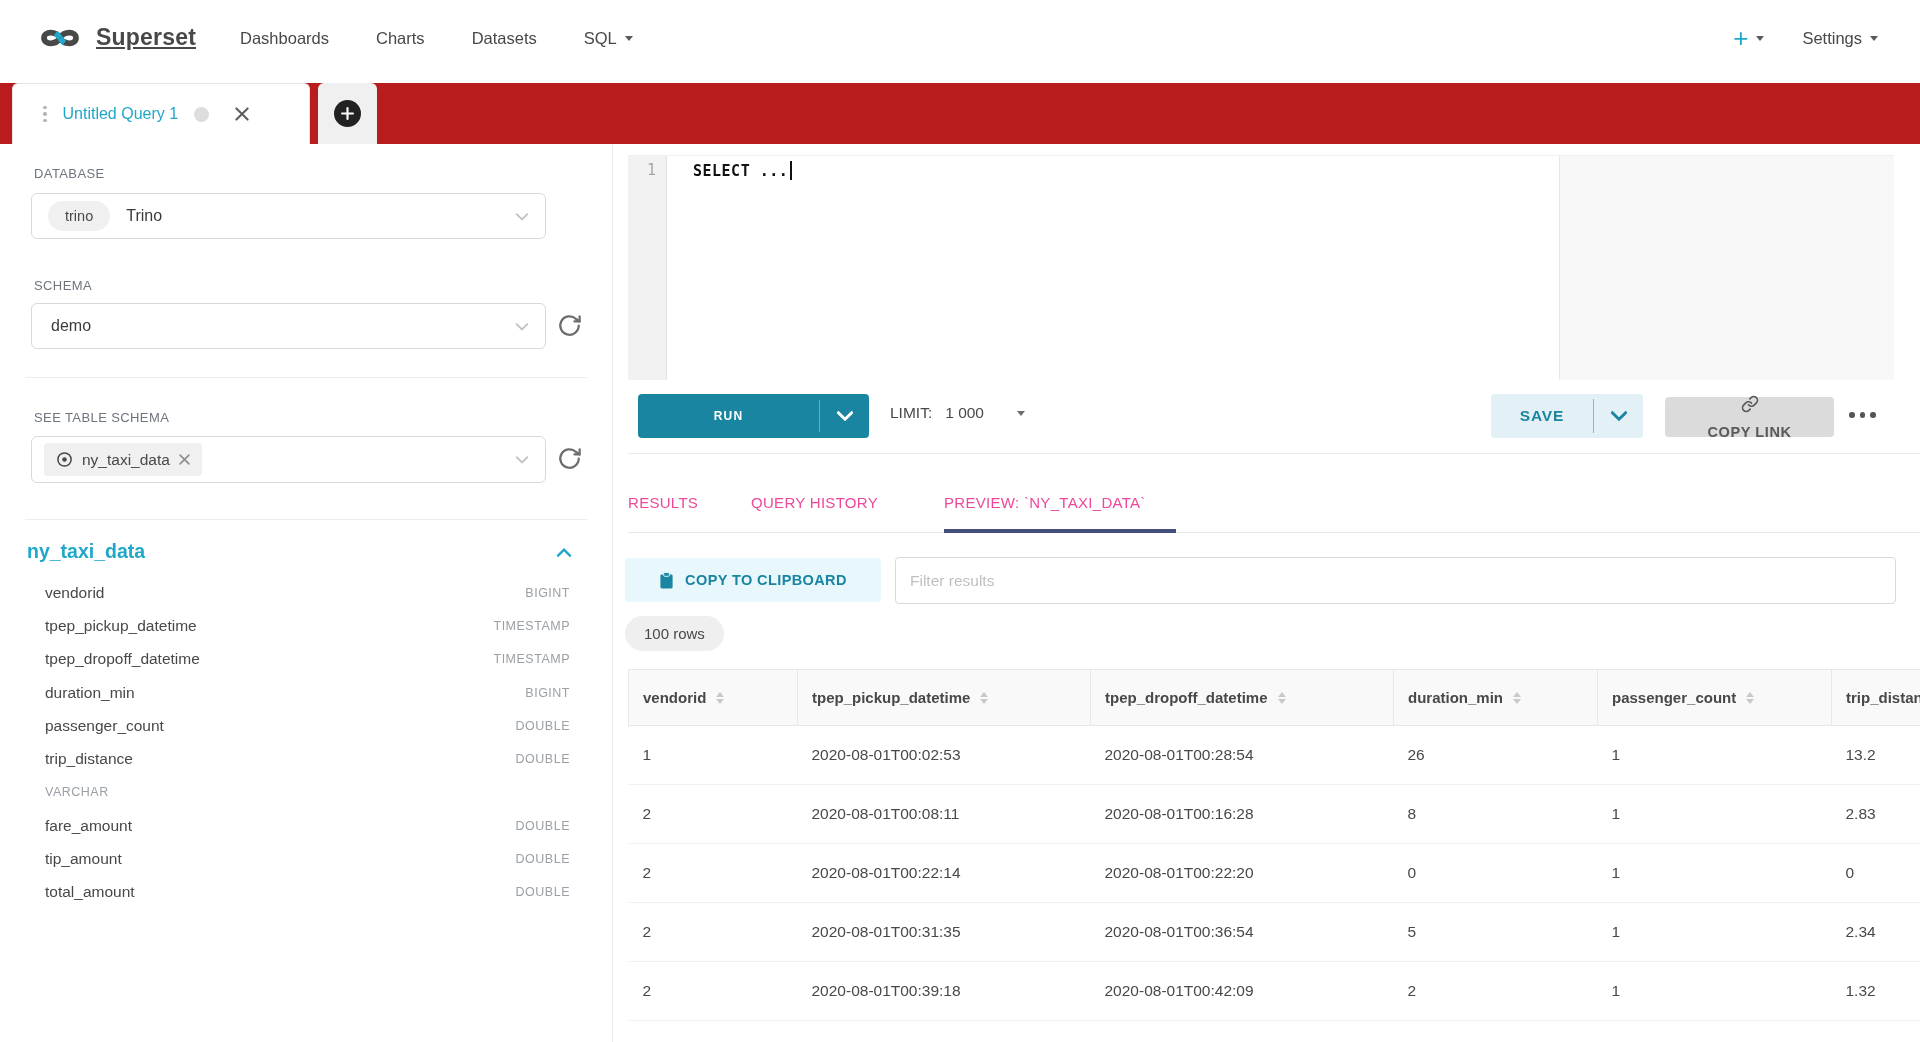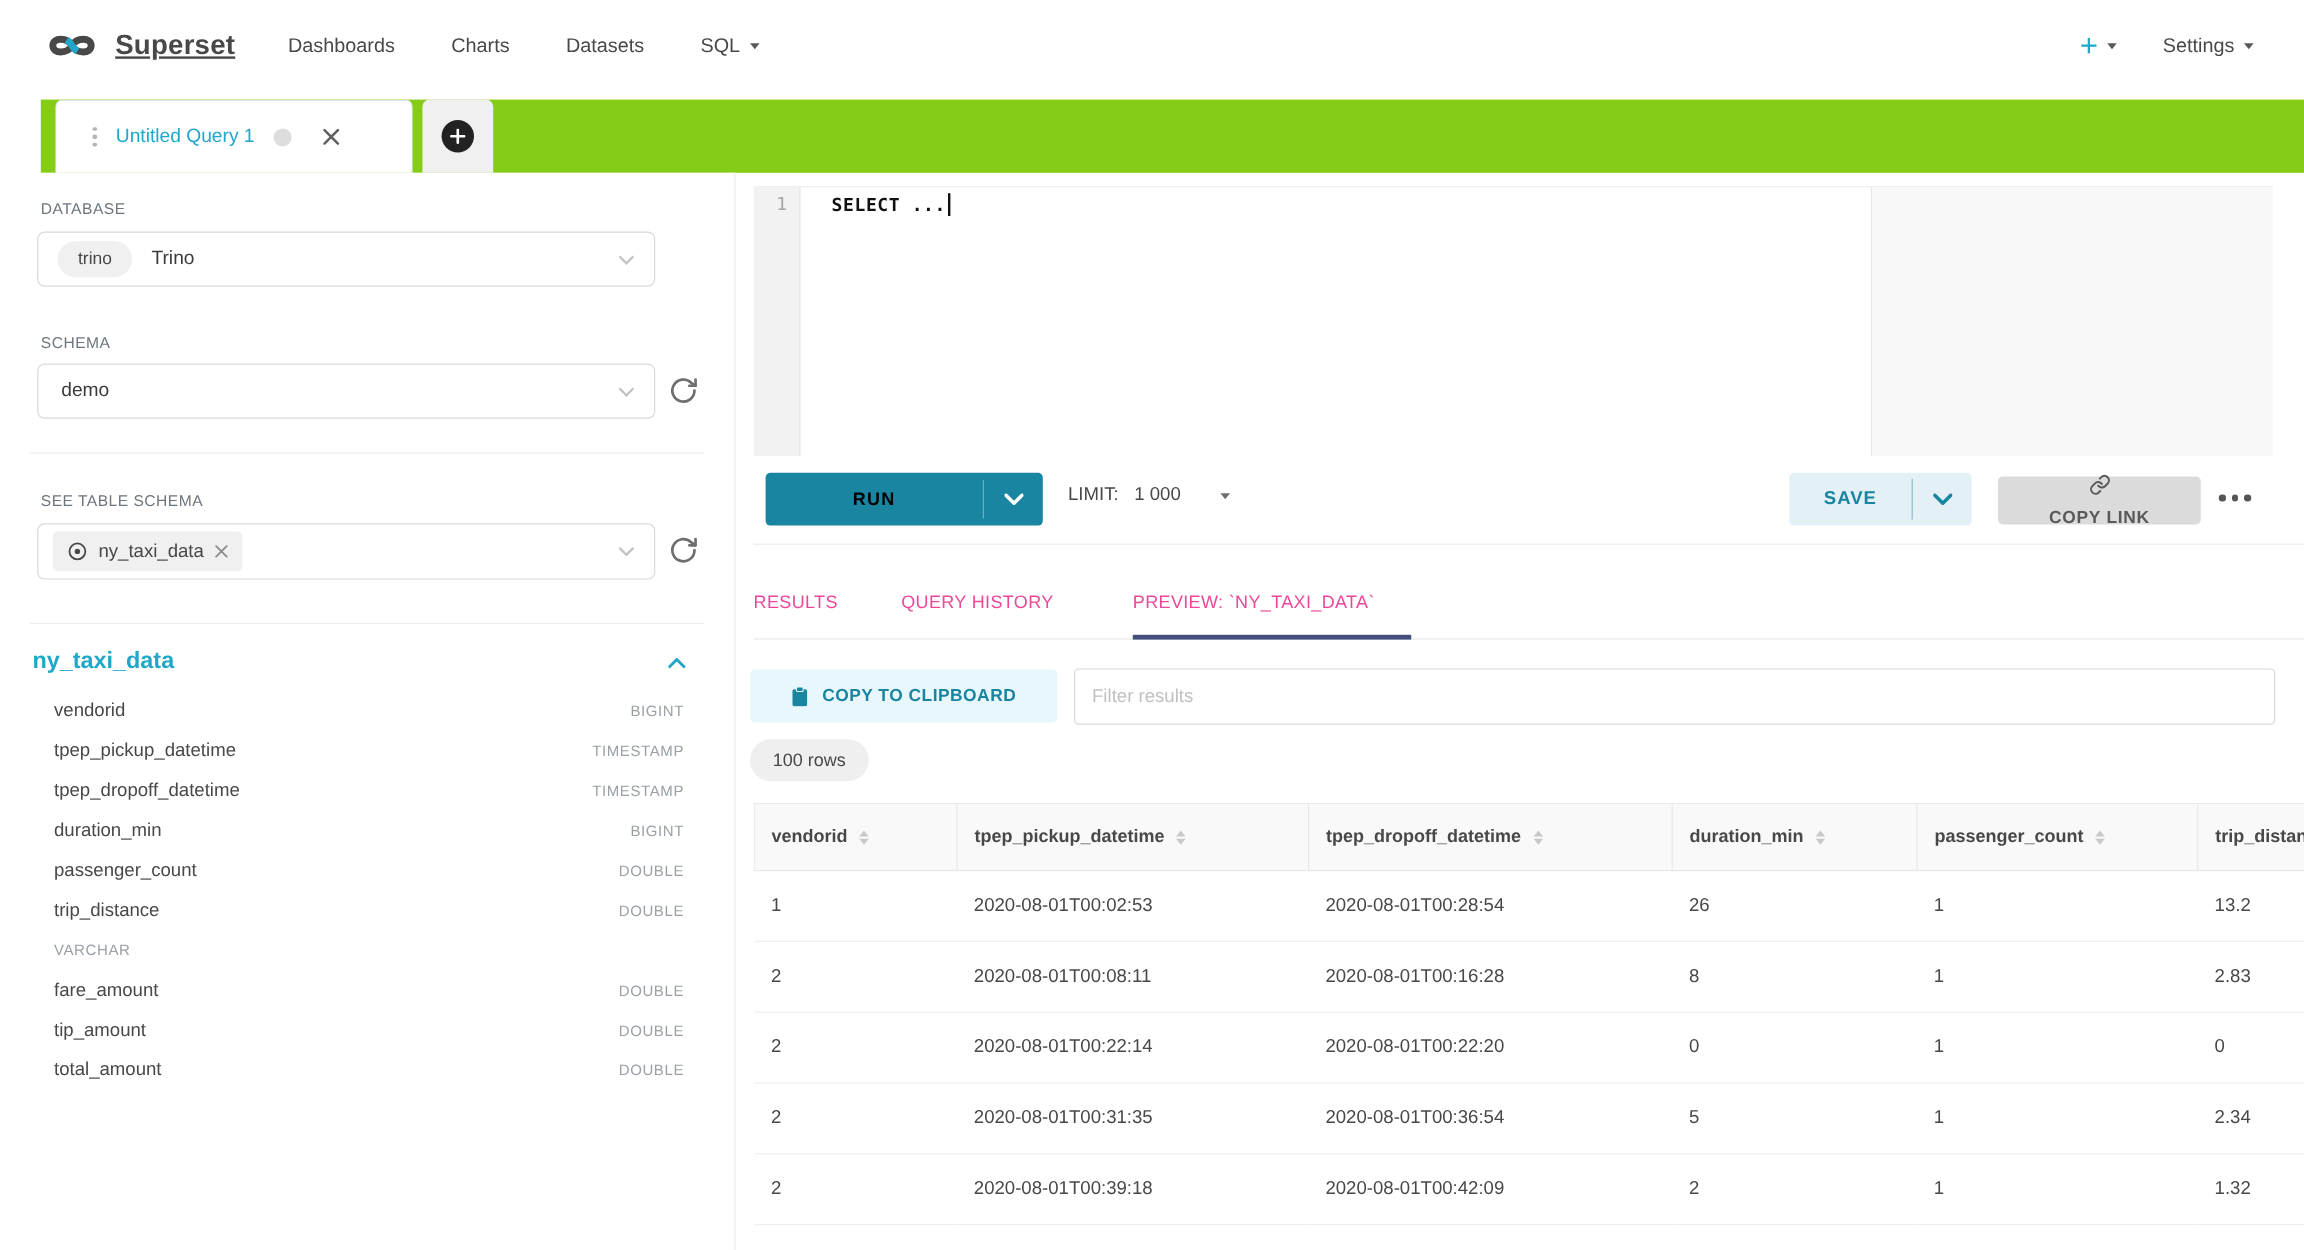--- a/index.html
+++ b/index.html
@@ -13,21 +13,21 @@
   .brand{display:flex;align-items:flex-start;gap:13px;cursor:pointer;text-decoration:underline;}
   .brand-text{font-size:23px;font-weight:700;color:#484848;letter-spacing:.2px;}
   .nav-menu{display:flex;align-items:center;gap:47px;margin-left:44px;}
   .nav-item{font-size:16.5px;color:#484848;display:flex;align-items:center;gap:8px;cursor:pointer;}
   .nav-right{margin-left:auto;display:flex;align-items:center;gap:38px;}
   .plus-glyph{font-size:26px;line-height:20px;color:#20A7C9;font-weight:400;}
   .caret{width:0;height:0;border-left:4.5px solid transparent;border-right:4.5px solid transparent;
          border-top:5.5px solid #595959;display:inline-block;}
 
   
-  .tabstrip{position:absolute;top:83px;left:0;right:0;height:61px;background:#84cc16;margin-left:34px;}
+  .tabstrip{position:absolute;top:83px;left:0;right:0;height:61px;background:#b91c1c;}
   .qtab{position:absolute;left:12px;top:0;height:61px;width:298px;background:#fff;
         border:1px solid #e4e4e4;border-bottom:none;border-radius:6px 6px 0 0;
         display:flex;align-items:center;padding:0 20px 0 30px;}
   .dragdots{display:flex;flex-direction:column;gap:3px;cursor:grab;}
   .dragdots i{width:3.5px;height:3.5px;border-radius:50%;background:#b5b5b5;}
   .qtab-label{margin-left:16px;font-size:16px;color:#20A7C9;cursor:pointer;white-space:nowrap;}
   .state-dot{width:15px;height:15px;border-radius:50%;background:#ddd;margin-left:16px;}
   .tab-close{margin-left:26px;cursor:pointer;display:flex;}
   .newtab{position:absolute;left:318px;top:0;height:61px;width:59px;background:#f0f0f0;
           border-radius:6px 6px 0 0;display:flex;align-items:center;justify-content:center;cursor:pointer;}
@@ -64,22 +64,22 @@
   .after-margin{position:absolute;left:932px;top:0;bottom:0;right:0;background:#f8f8f8;}
   .margin-line{position:absolute;left:931px;top:0;bottom:0;width:1px;background:#e8e8e8;}
   .codeline{position:absolute;left:65px;top:5px;display:flex;align-items:center;
             font-family:"DejaVu Sans Mono",monospace;font-size:15px;font-weight:700;color:#111;
             letter-spacing:.5px;}
   .cursor{width:2px;height:19px;background:#111;margin-left:2px;}
 
   
   .run-btn{position:absolute;left:638px;top:394px;width:231px;height:44px;border-radius:4px;
            background:#1A85A0;display:flex;cursor:pointer;}
-  .run-main{flex:1;display:flex;align-items:center;justify-content:center;color:#000000;
-            font-size:15px;font-weight:600;letter-spacing:1.1px;}
+  .run-main{flex:1;display:flex;align-items:center;justify-content:center;color:#ffffff;
+            font-size:12px;font-weight:600;letter-spacing:1.1px;}
   .run-div{width:1px;background:rgba(255,255,255,.35);margin:6px 0;}
   .run-caret{width:49px;display:flex;align-items:center;justify-content:center;}
   .limit-ctl{position:absolute;left:890px;top:404px;display:flex;align-items:center;gap:13px;
              font-size:15.5px;color:#484848;cursor:pointer;}
   .limit-ctl .caret{margin-left:20px;border-top-color:#6e6e6e;}
   .save-btn{position:absolute;left:1491px;top:394px;width:152px;height:44px;border-radius:4px;
             background:#E3F1F6;display:flex;cursor:pointer;}
   .save-main{flex:1;display:flex;align-items:center;justify-content:center;color:#1A85A0;
              font-size:15.5px;font-weight:600;letter-spacing:.8px;}
   .save-div{width:1px;background:#8fb9c9;margin:5px 0;}

